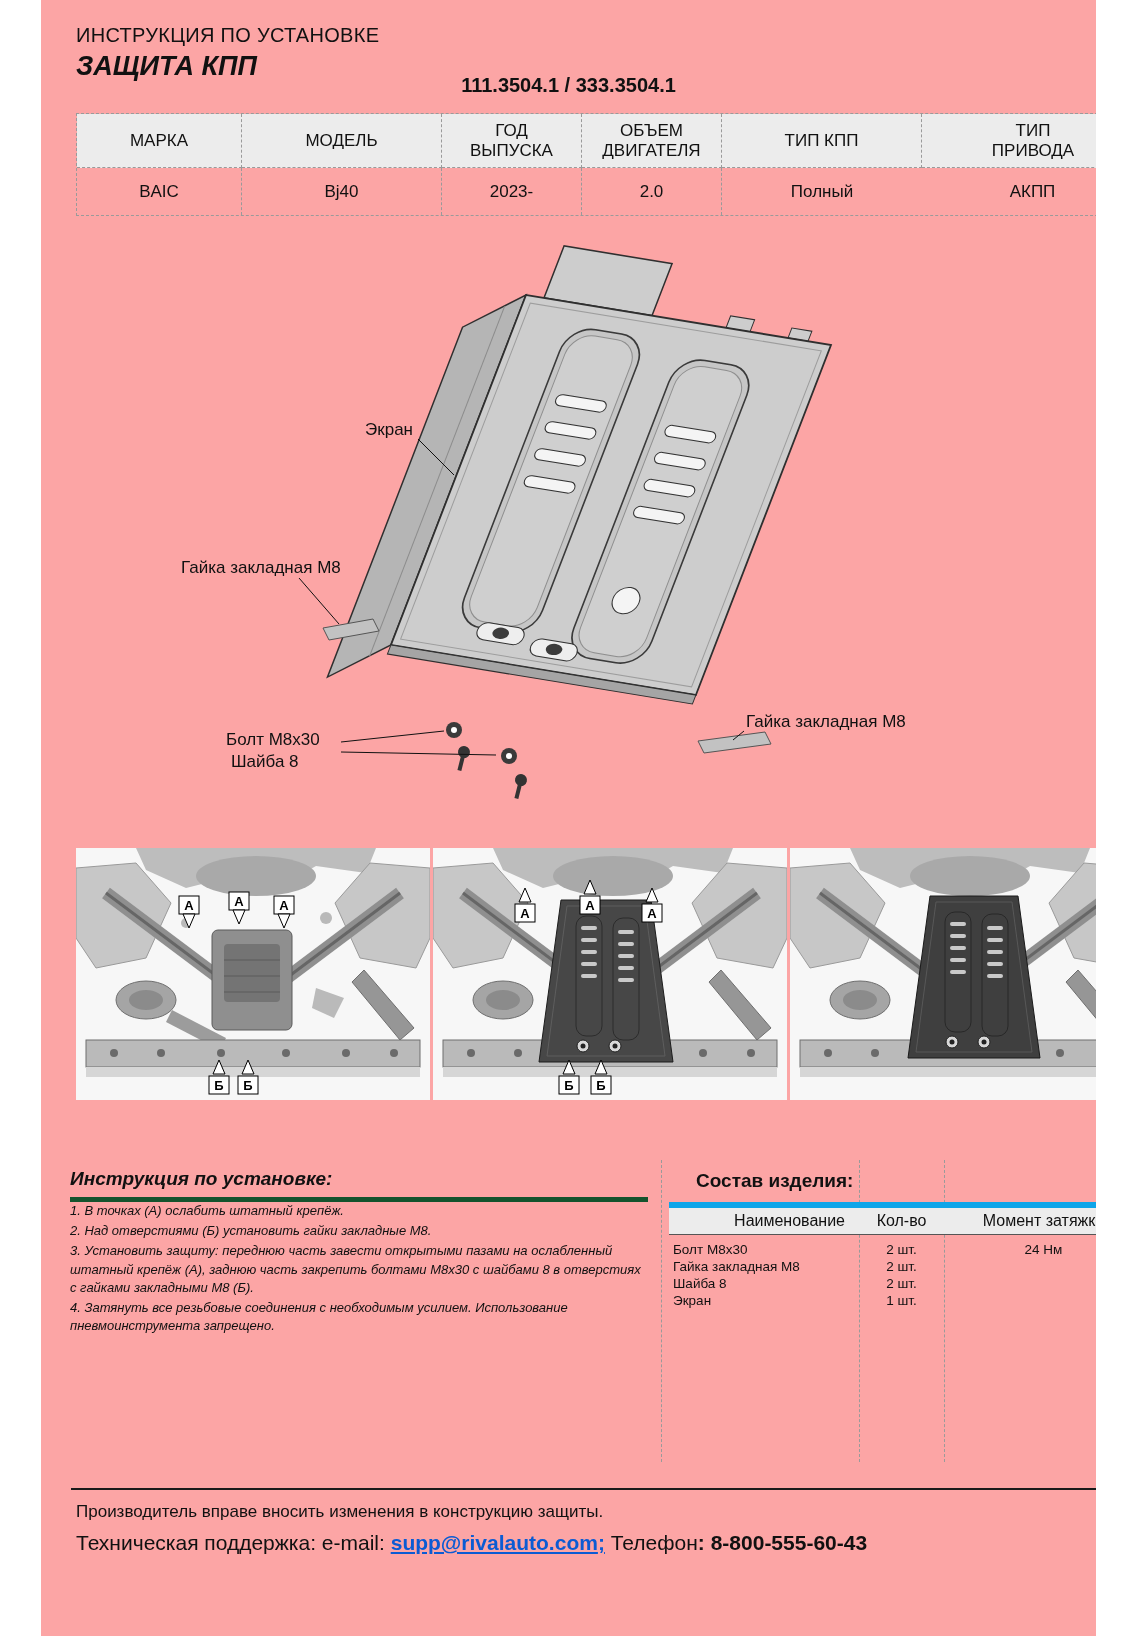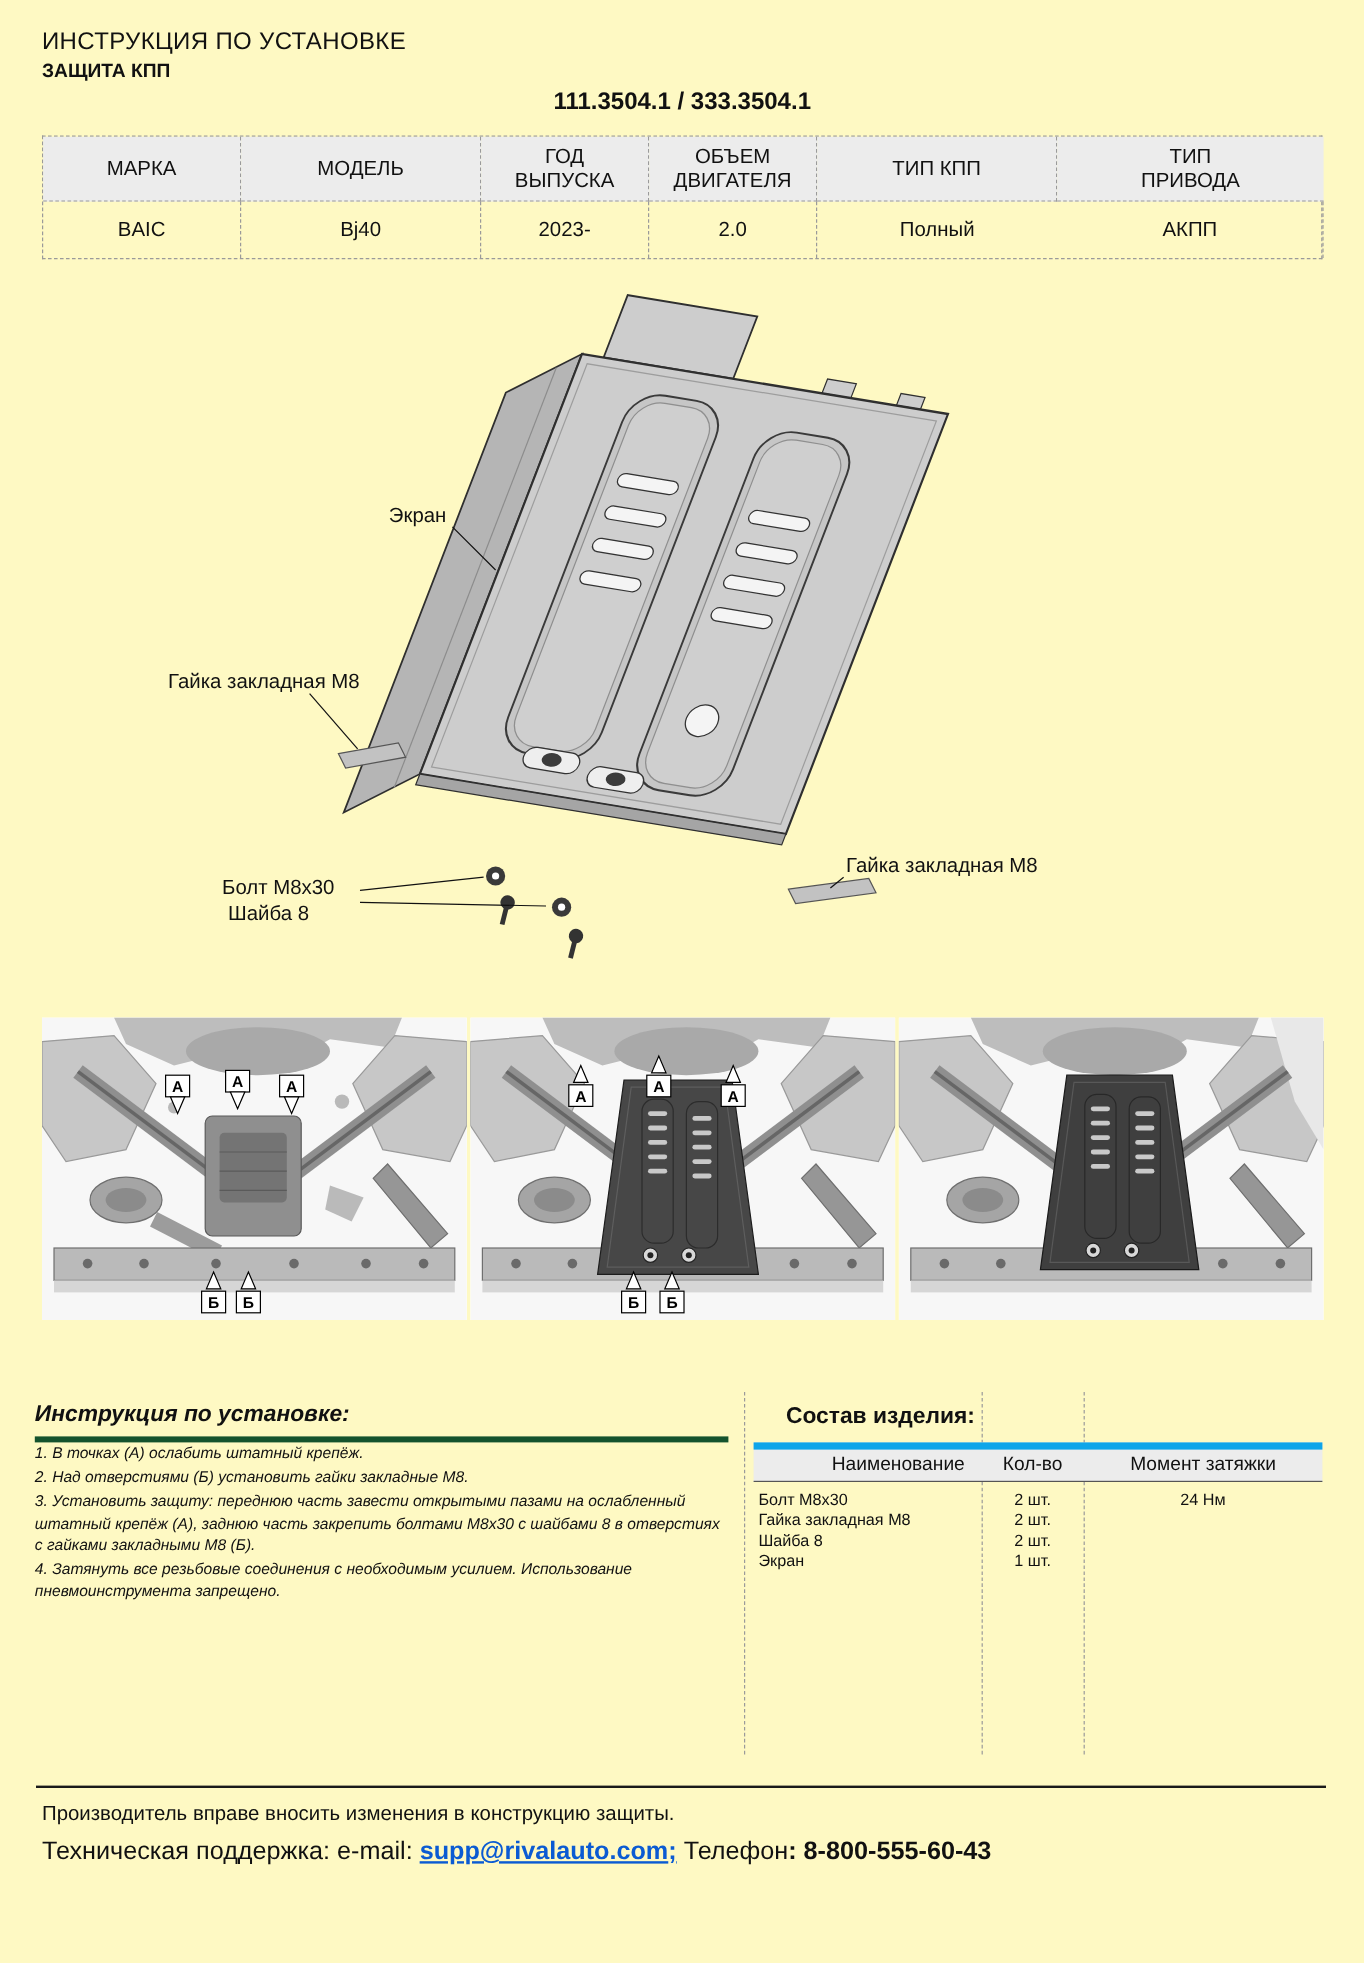--- a/index.html
+++ b/index.html
@@ -1,26 +1,26 @@
 <!DOCTYPE html>
 <html><head>
 <meta charset="utf-8">
 <style>
   * { margin:0; padding:0; box-sizing:border-box; }
   html,body { background:#fff; }
   .page {
-    position:relative; width:1137px; height:1636px; margin:0 auto;
-    background:#fef9c3; color:#111;
+    position:relative; width:1055px; height:1636px; margin:0 auto;
+    background:#fca5a5; color:#111;
     font-family:"Liberation Sans", sans-serif; overflow:hidden;
   }
   .abs { position:absolute; }
 
   
   .doc-type { font-size:20px; letter-spacing:.3px; }
-  .product  { font-size:16px; font-weight:bold; margin-top:4px; }
+  .product  { font-size:27px; font-weight:bold; margin-top:4px;font-style:italic; }
   .part-numbers { font-size:20px; font-weight:bold; text-align:center; }
 
   
   .vtable {
     position:absolute; top:113px; left:35px; width:1067px;
     display:grid; grid-template-columns:165px 200px 140px 140px 200px 222px;
     border:1px dashed #9a9a9a; font-size:17px;
   }
   .vtable .c {
     border-right:1px dashed #9a9a9a;

